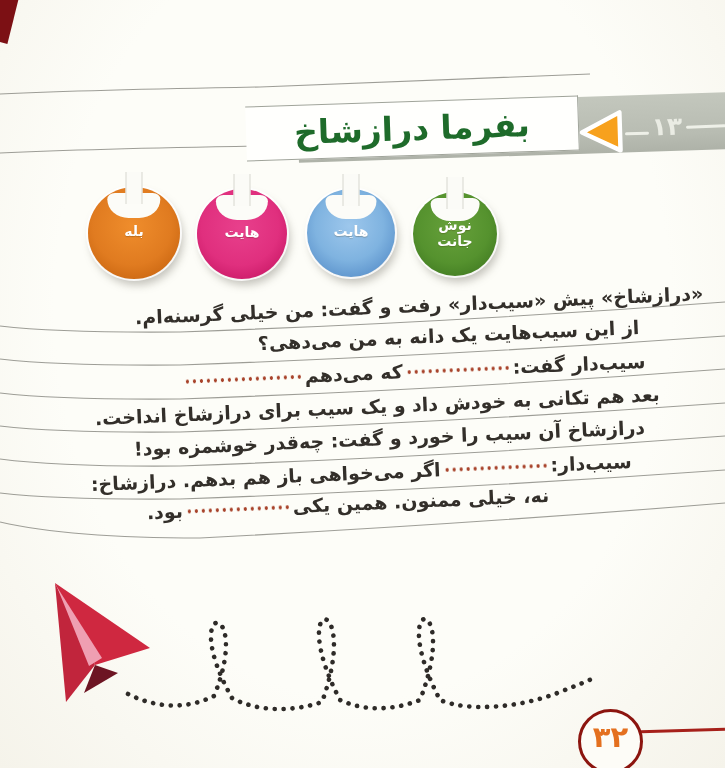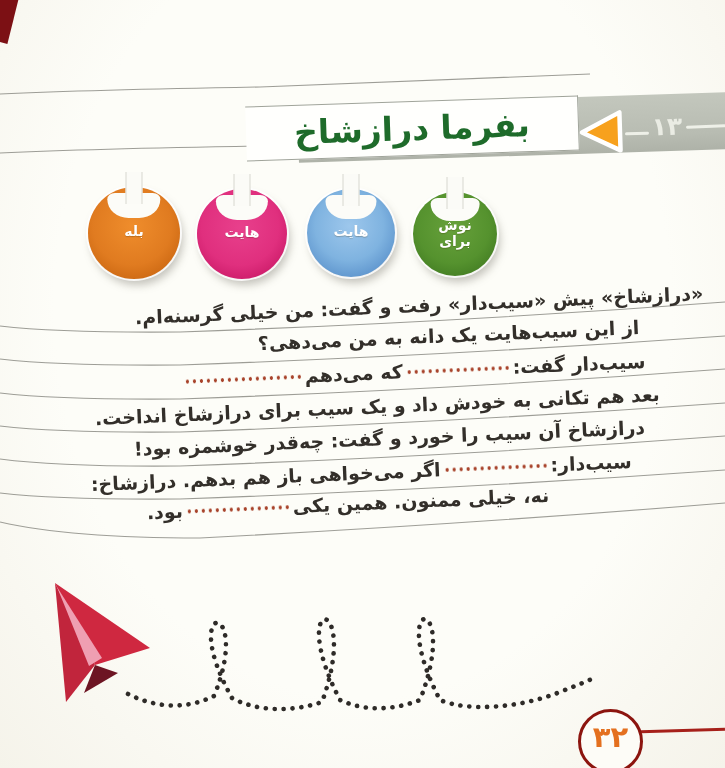--- a/index.html
+++ b/index.html
@@ -170,21 +170,21 @@
       <div class="ribbon"></div>
       <div class="dome"></div>
       <div class="tag-label">هایت</div>
     </div>
   </div>
   <div class="tag tag-green" style="z-index:2;">
     <div class="ball">
       <div class="ribbon"></div>
       <div class="dome"></div>
       <div class="tag-label">نوش
-برای</div>
+جانت</div>
     </div>
   </div>
 
   <div class="row r1">
     <span>«درازشاخ» پیش «سیب‌دار» رفت و گفت: من خیلی گرسنه‌ام.</span>
   </div>
   <div class="row r2">
     <span>از این سیب‌هایت یک دانه به من می‌دهی؟</span>
   </div>
   <div class="row r3">

